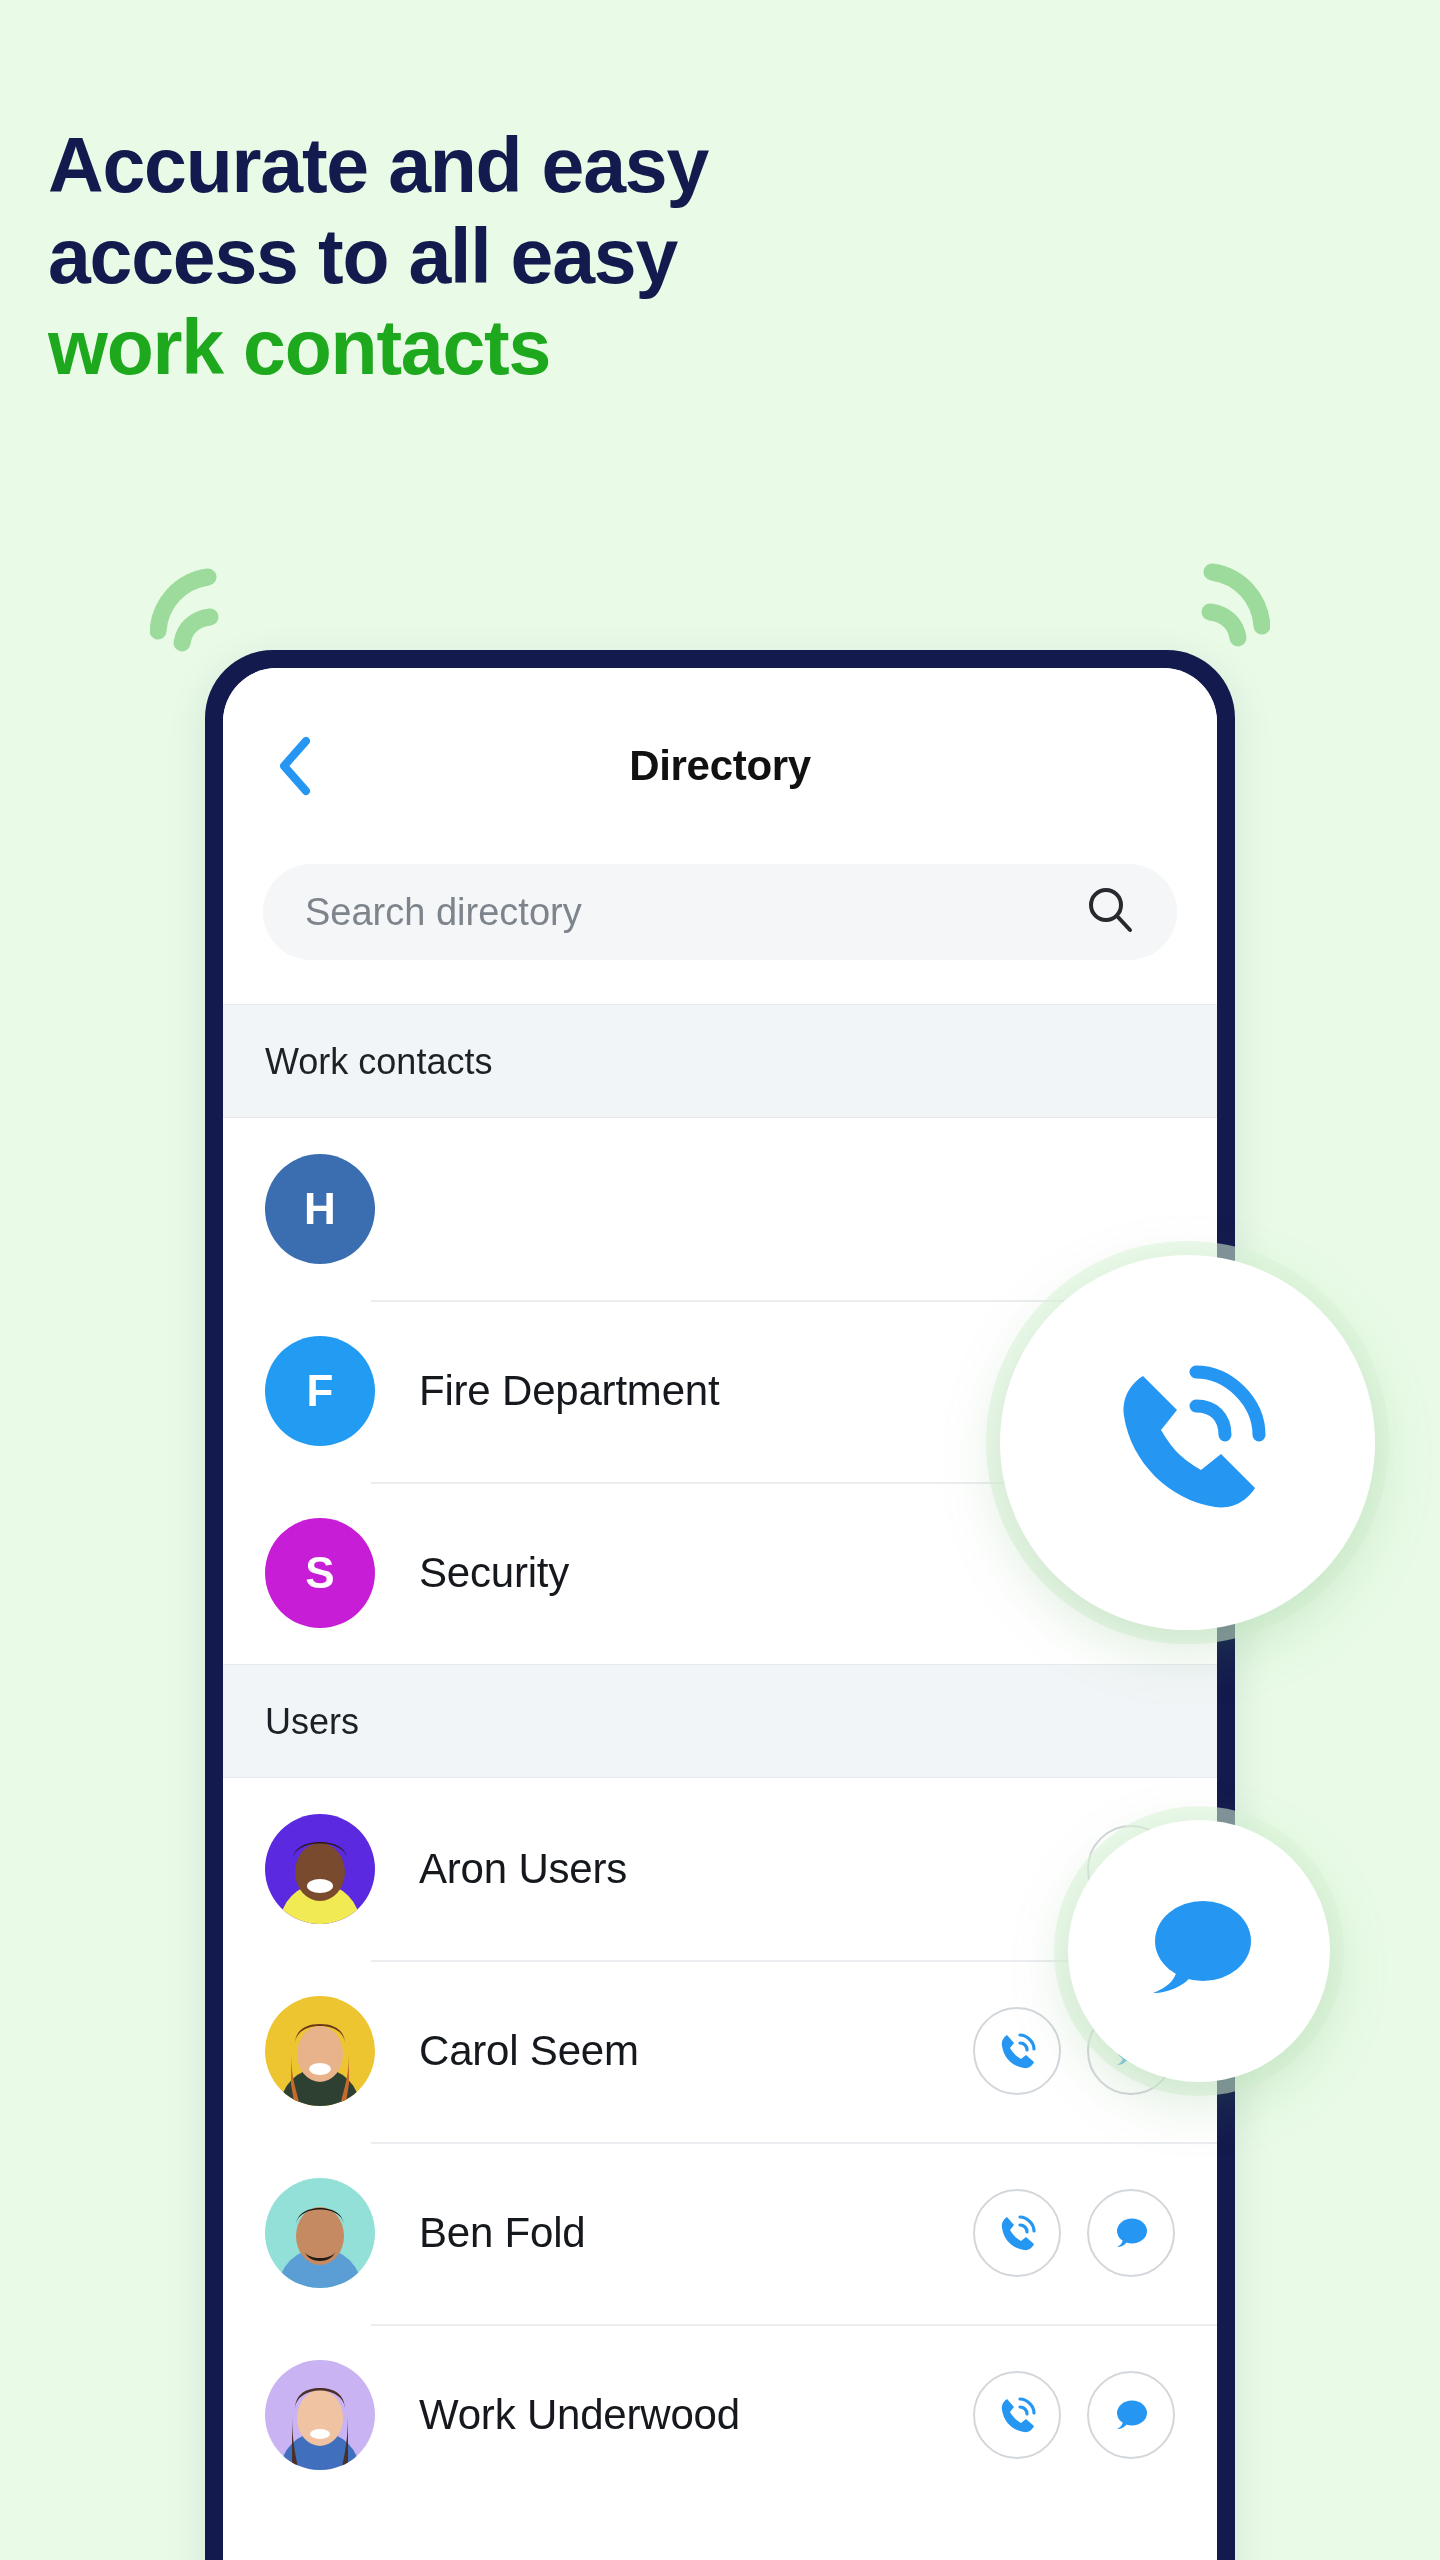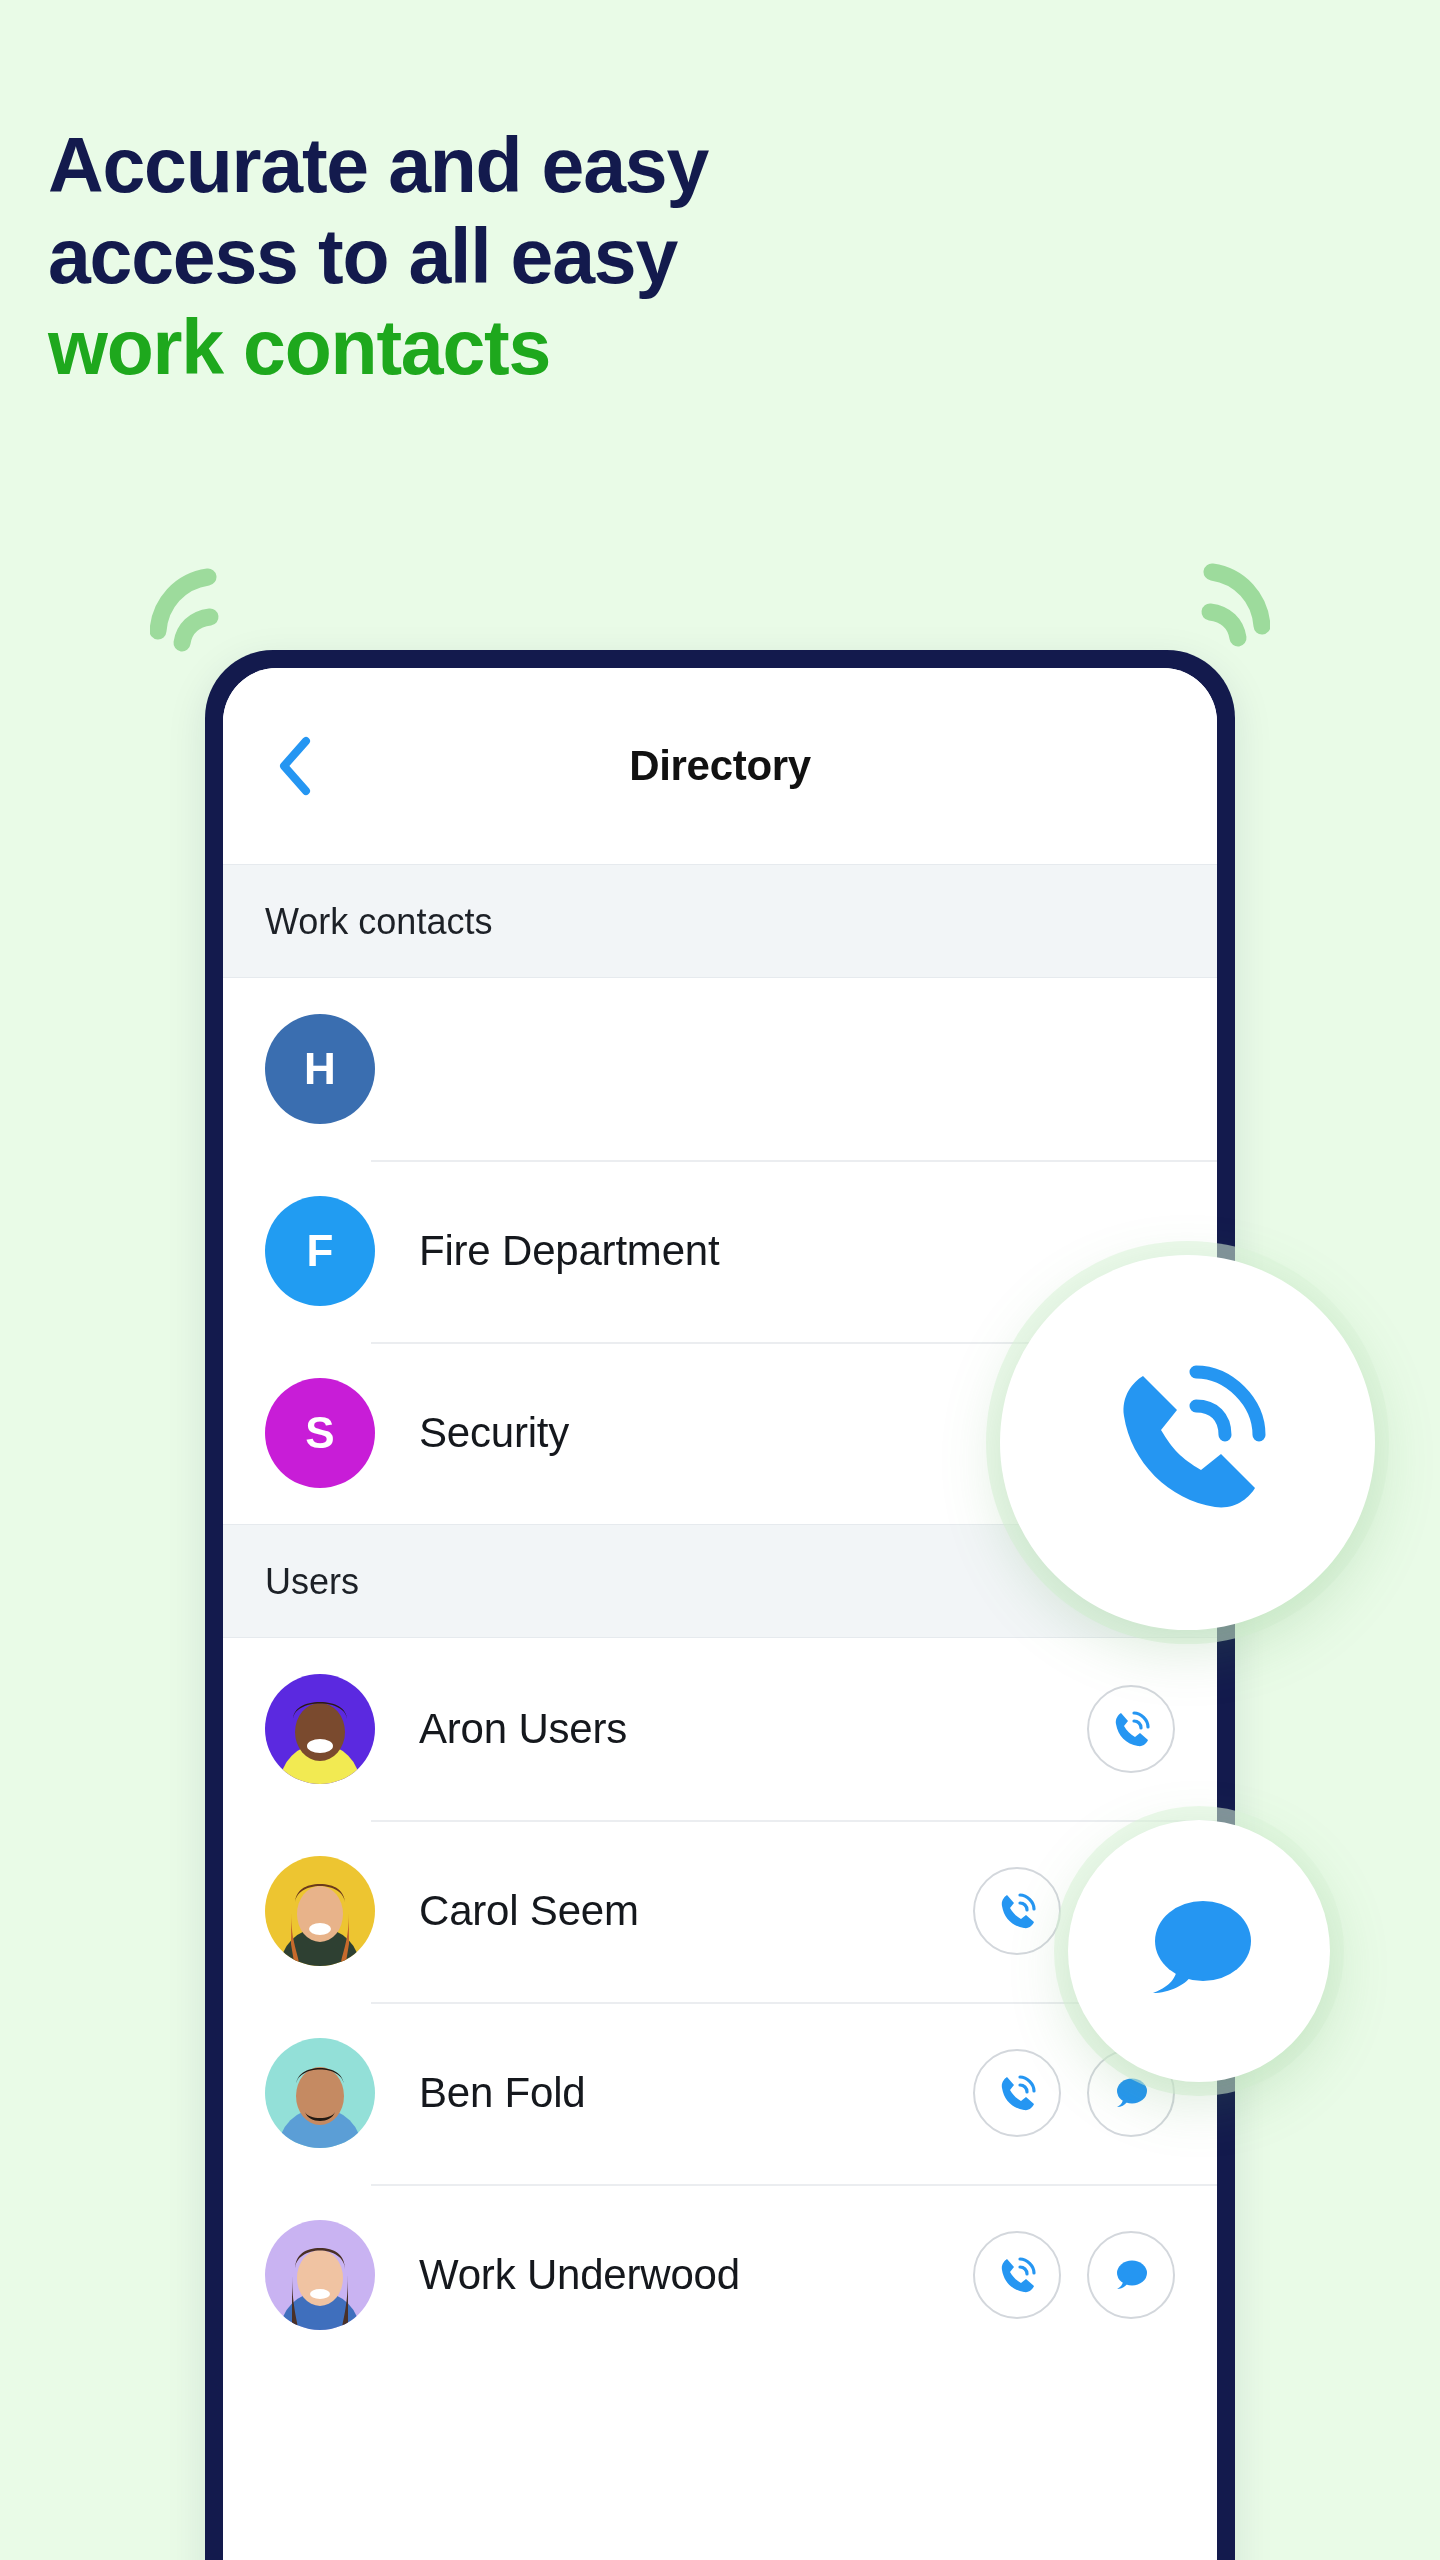--- a/index.html
+++ b/index.html
@@ -220,20 +220,31 @@
 
     <div class="app-header">
       <div class="back-btn">
         <svg width="36" height="62" viewBox="0 0 36 62" fill="none">
           <path d="M29 6 L7 31 L29 56" stroke="#2596f2" stroke-width="8" stroke-linecap="round" stroke-linejoin="round"></path>
         </svg>
       </div>
       <div class="app-title">Directory</div>
     </div>
 
+    <div class="search-wrap">
+      <div class="search-field">
+        <span class="search-placeholder">Search directory</span>
+        <span>
+          <svg width="54" height="54" viewBox="0 0 54 54" fill="none">
+            <circle cx="23" cy="22" r="15" stroke="#26292e" stroke-width="4"></circle>
+            <path d="M34 33 L47 47" stroke="#26292e" stroke-width="4" stroke-linecap="round"></path>
+          </svg>
+        </span>
+      </div>
+    </div>
 
     <div class="section-header">Work contacts</div>
 
     <div class="row">
       <div class="avatar" style="background:#3a6eb0">
         <span>H</span>
       </div>
       <div class="actions"></div>
     </div>
 

